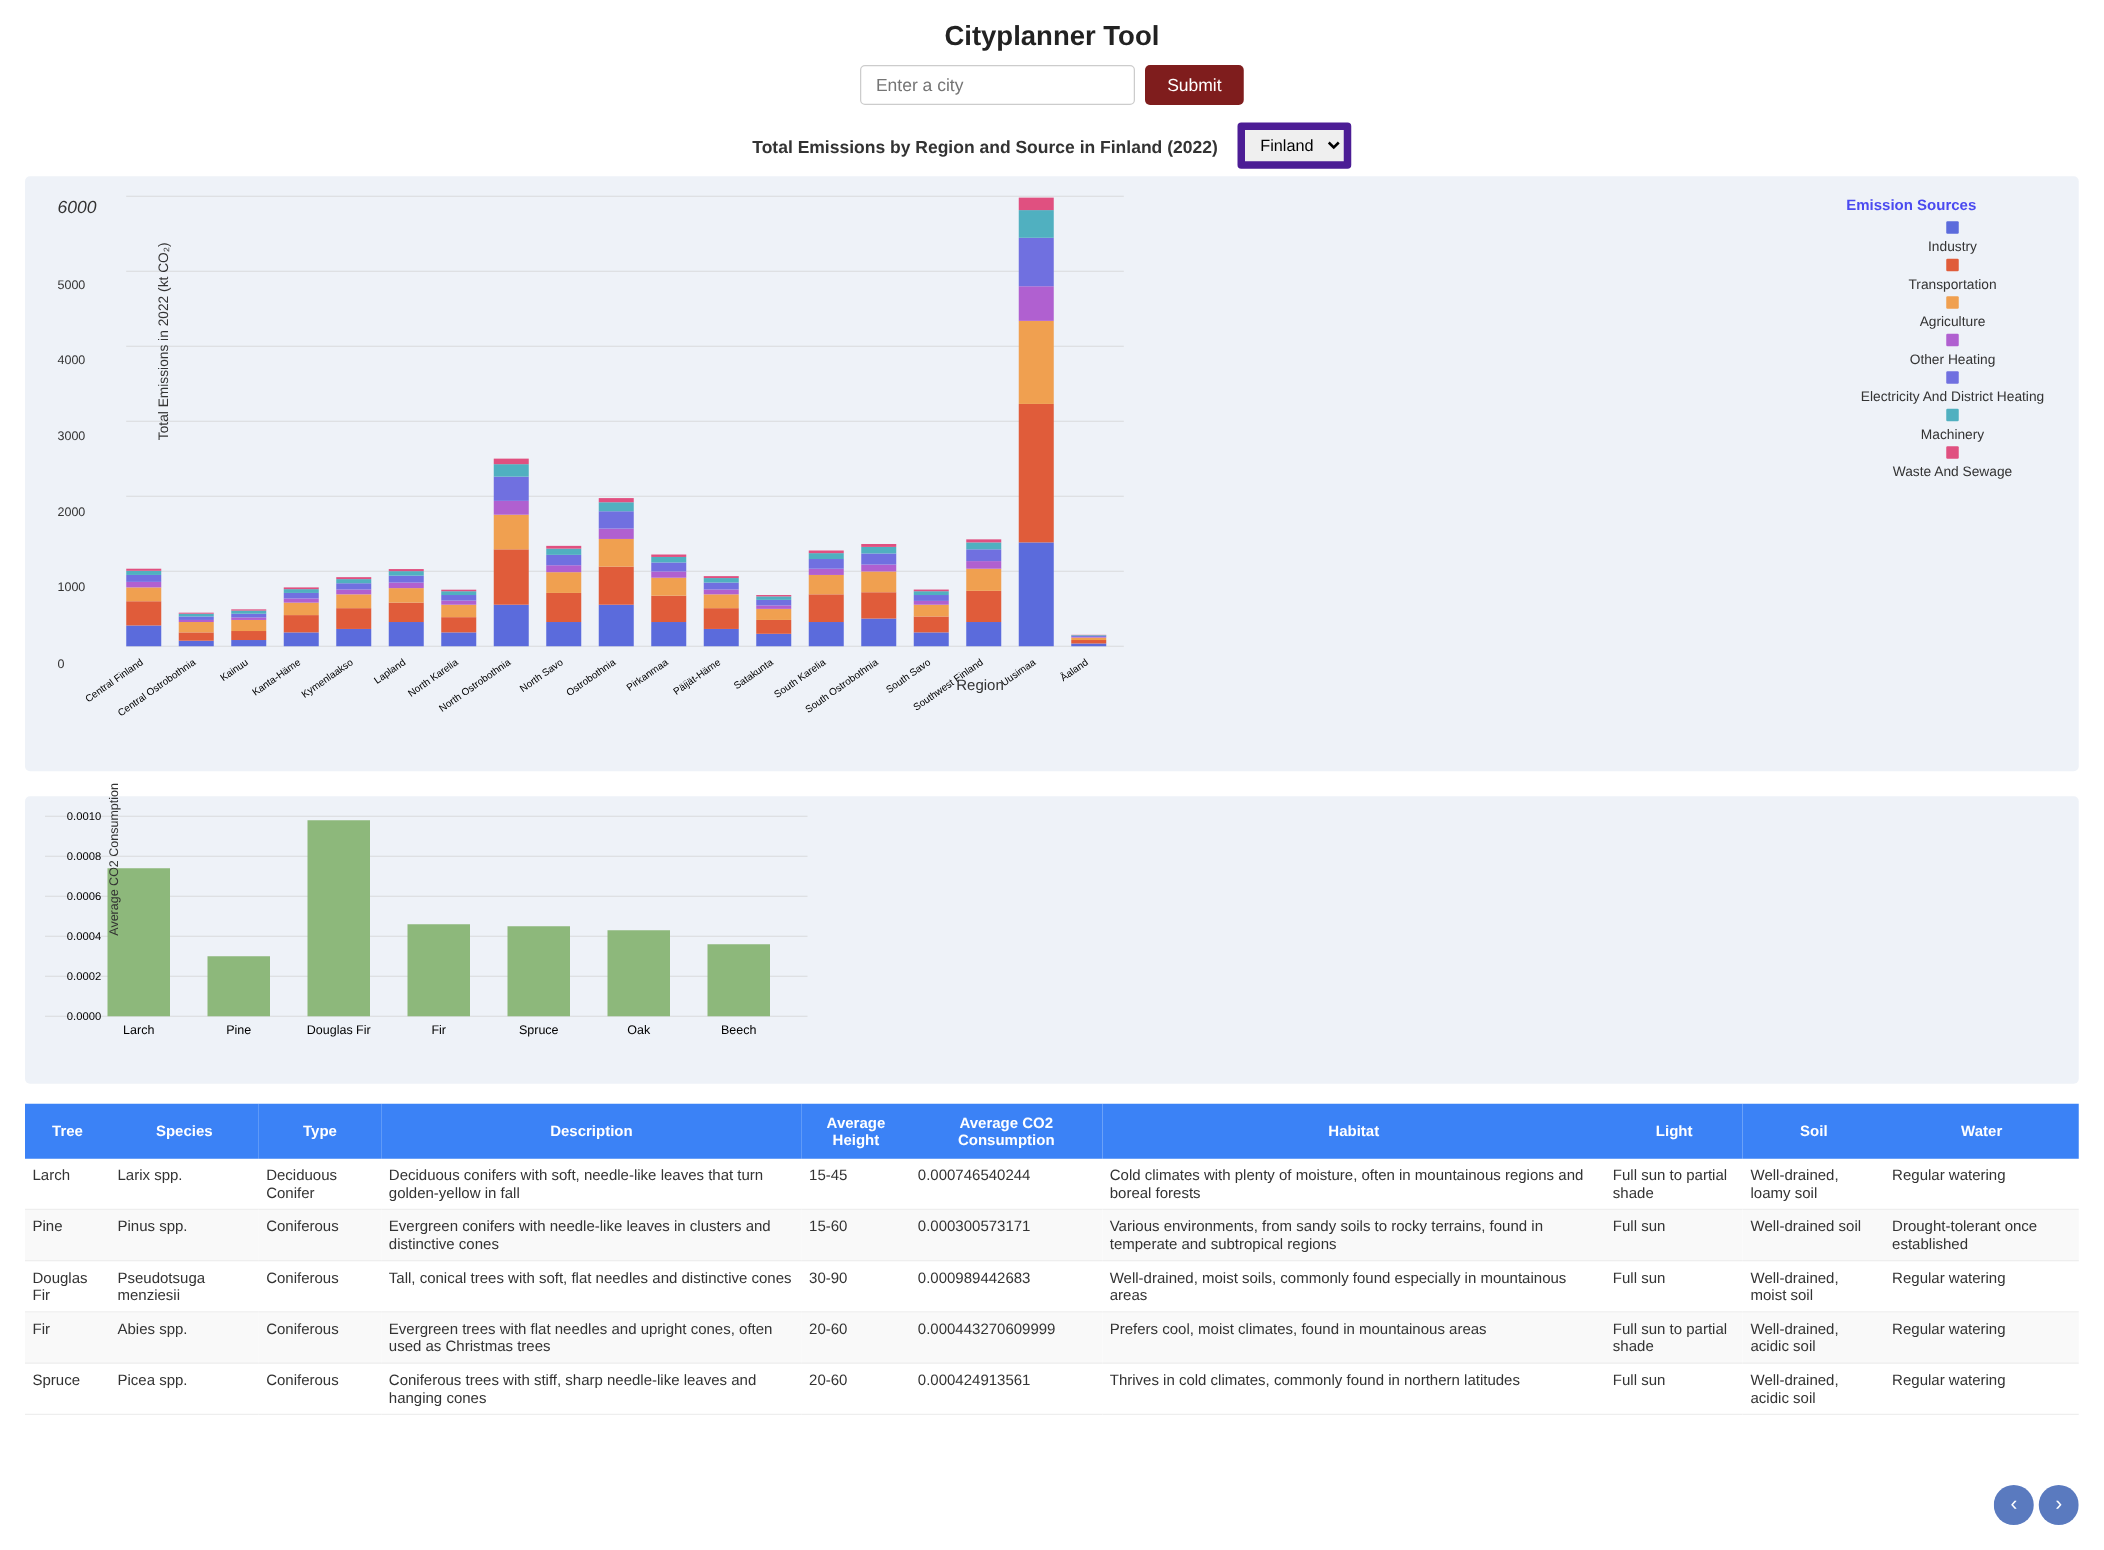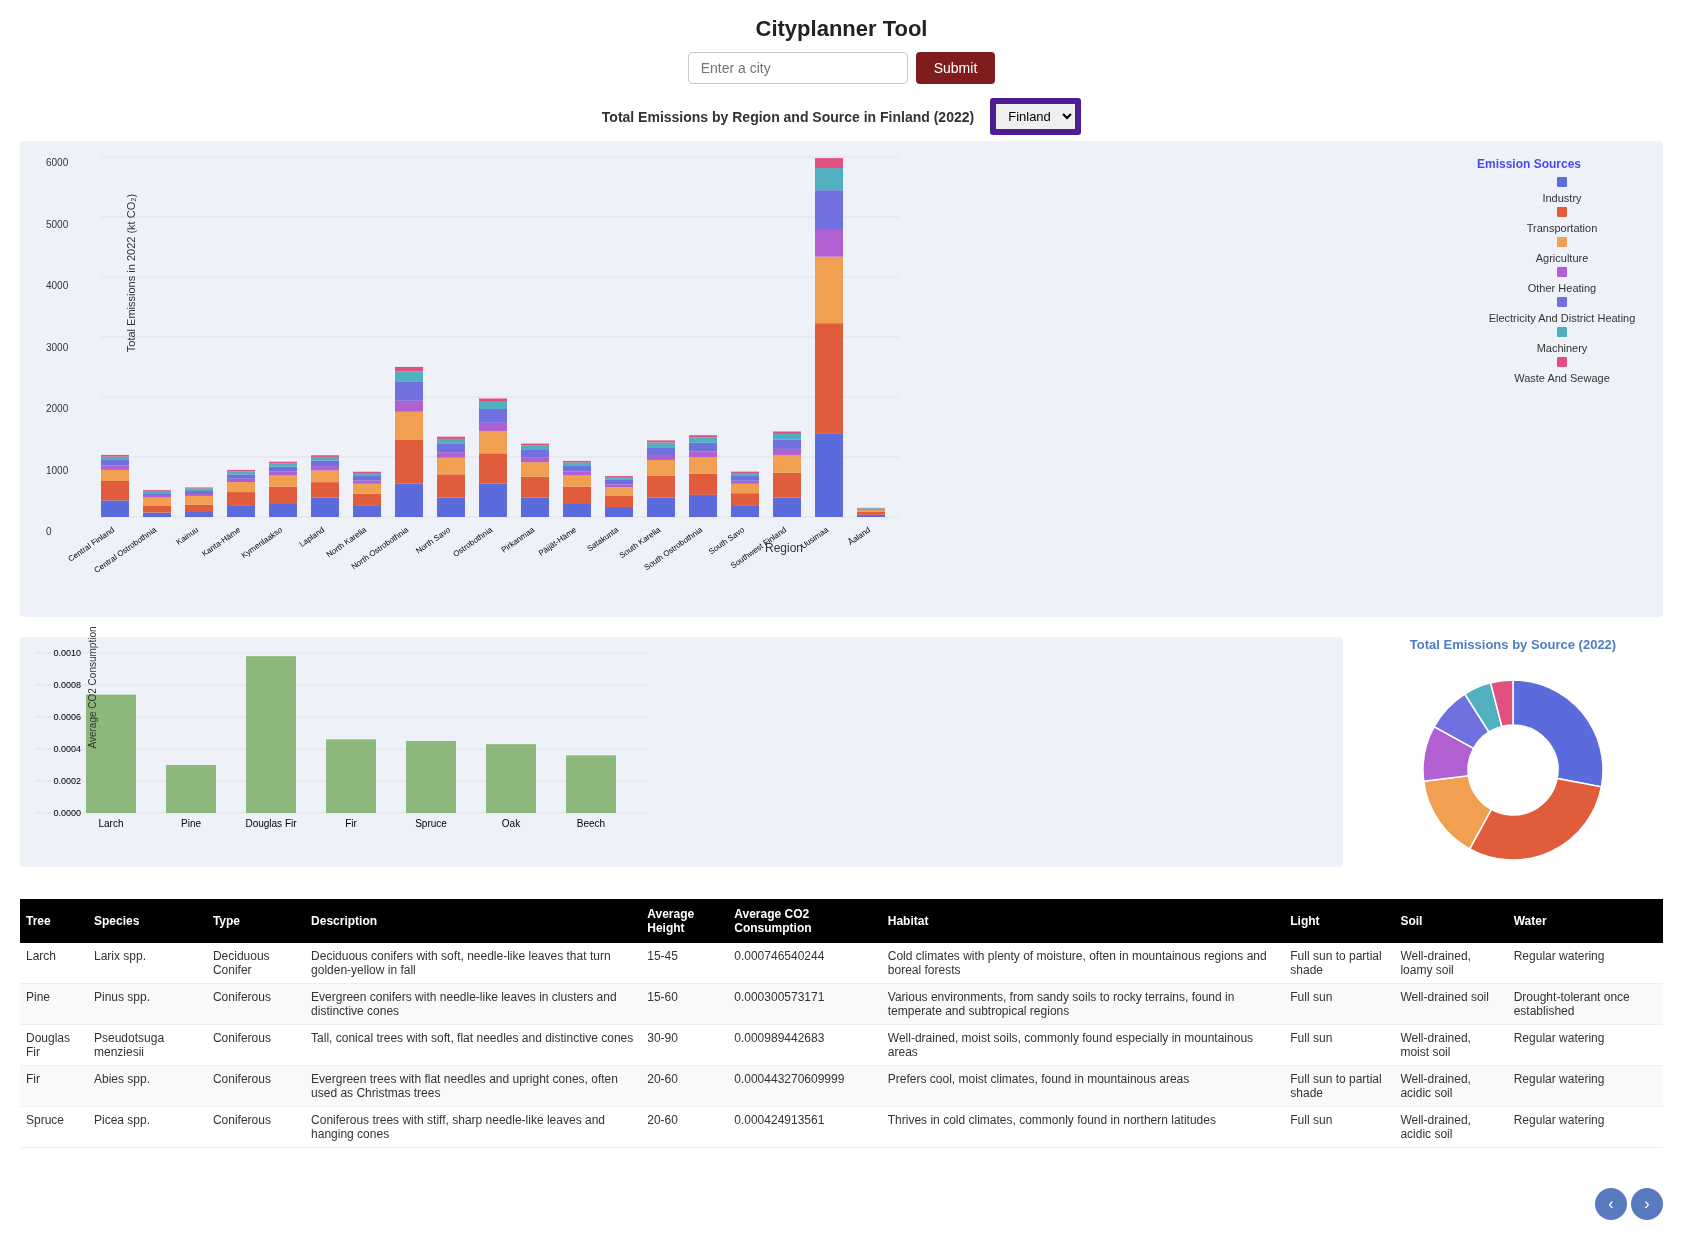--- a/index.html
+++ b/index.html
@@ -26,21 +26,21 @@
 
     
     .bottom-row { display: flex; gap: 20px; margin: 0 20px 16px; align-items: flex-start; }
     .tree-chart-section { flex: 1; }
     .pie-chart-section { width: 300px; text-align: center; }
     .subsection-title { font-size: 13px; color: #4a7fc1; font-weight: bold; margin-bottom: 8px; }
 
     
     .data-table-section { margin: 0 20px; }
     .data-table { width: 100%; border-collapse: collapse; font-size: 12px; }
-    .data-table th { background: #000000; color: #fff; padding: 8px 6px; text-align: left; font-weight: bold; }
+    .data-table th { background: #3b82f6; color: #fff; padding: 8px 6px; text-align: center; font-weight: bold; }
     .data-table td { padding: 6px 6px; border-bottom: 1px solid #eee; vertical-align: top; }
     .data-table tr:nth-child(even) td { background: #f9f9f9; }
 
     
     .nav-arrows { position: fixed; bottom: 20px; right: 20px; display: flex; gap: 4px; }
     .nav-arrow { width: 32px; height: 32px; border-radius: 50%; border: none; cursor: pointer; display: flex; align-items: center; justify-content: center; color: #fff; font-size: 16px; }
     .nav-left { background: #5a7abf; }
     .nav-right { background: #5a7abf; }
   </style>
 </head>
@@ -67,21 +67,21 @@
     <div style="position:relative; height:420px; padding-left:65px;">
       <div style="position:absolute;left:-5px;top:50%;transform:rotate(-90deg) translateX(50%);font-size:11px;white-space:nowrap;width:200px;text-align:center;">Total Emissions in 2022 (kt CO₂)</div>
 
       <div style="position:absolute;left:10px;top:0;height:380px;display:flex;flex-direction:column-reverse;justify-content:space-between;">
         <span style="font-size:10px;">0</span>
         <span style="font-size:10px;">1000</span>
         <span style="font-size:10px;">2000</span>
         <span style="font-size:10px;">3000</span>
         <span style="font-size:10px;">4000</span>
         <span style="font-size:10px;">5000</span>
-        <span style="font-size:10px;">6000</span>
+        <span style="font-size:14px;font-style:italic;">6000</span>
       </div>
 
       <svg id="bar-chart-svg" width="798" height="380" style="display:block; overflow:visible;">
           <line x1="0" x2="798" y1="360" y2="360" stroke="#ccc" stroke-width="0.5"></line>
           <line x1="0" x2="798" y1="300" y2="300" stroke="#ccc" stroke-width="0.5"></line>
           <line x1="0" x2="798" y1="240" y2="240" stroke="#ccc" stroke-width="0.5"></line>
           <line x1="0" x2="798" y1="180" y2="180" stroke="#ccc" stroke-width="0.5"></line>
           <line x1="0" x2="798" y1="120" y2="120" stroke="#ccc" stroke-width="0.5"></line>
           <line x1="0" x2="798" y1="60" y2="60" stroke="#ccc" stroke-width="0.5"></line>
           <line x1="0" x2="798" y1="0" y2="0" stroke="#ccc" stroke-width="0.5"></line>
@@ -302,32 +302,20 @@
           <rect x="320" y="88" width="50" height="72" fill="#8db87b"></rect>
           <text x="345" y="174" text-anchor="middle" font-size="10">Spruce</text>
           <rect x="400" y="91.2" width="50" height="68.8" fill="#8db87b"></rect>
           <text x="425" y="174" text-anchor="middle" font-size="10">Oak</text>
           <rect x="480" y="102.39999999999999" width="50" height="57.60000000000001" fill="#8db87b"></rect>
           <text x="505" y="174" text-anchor="middle" font-size="10">Beech</text>
         </svg>
     </div>
   </div>
 
-  <div class="pie-chart-section">
-    <div class="subsection-title">Total Emissions by Source (2022)</div>
-    <svg id="pie-chart-svg" width="220" height="220" viewBox="0 0 220 220">
-        <path d="M 110 20 A 90 90 0 0 1 198.405852565582 126.86431831271524 L 154.202926282791 118.43215915635761 A 45 45 0 0 0 110 65 Z" fill="#5b6bdc" stroke="#fff" stroke-width="1.5"></path>
-        <path d="M 198.405852565582 126.86431831271524 A 90 90 0 0 1 66.6421693308456 188.86760120394771 L 88.3210846654228 149.43380060197387 A 45 45 0 0 0 154.202926282791 118.43215915635761 Z" fill="#e05c3a" stroke="#fff" stroke-width="1.5"></path>
-        <path d="M 66.6421693308456 188.86760120394771 A 90 90 0 0 1 20.709676881696993 121.27999102078736 L 65.3548384408485 115.63999551039369 A 45 45 0 0 0 88.3210846654228 149.43380060197387 Z" fill="#f0a050" stroke="#fff" stroke-width="1.5"></path>
-        <path d="M 20.709676881696993 121.27999102078736 A 90 90 0 0 1 31.132398796052286 66.64216933084562 L 70.56619939802614 88.3210846654228 A 45 45 0 0 0 65.3548384408485 115.63999551039369 Z" fill="#b060d0" stroke="#fff" stroke-width="1.5"></path>
-        <path d="M 31.132398796052286 66.64216933084562 A 90 90 0 0 1 61.77558845189033 34.01048670481862 L 85.88779422594516 72.00524335240931 A 45 45 0 0 0 70.56619939802614 88.3210846654228 Z" fill="#7070e0" stroke="#fff" stroke-width="1.5"></path>
-        <path d="M 61.77558845189033 34.01048670481862 A 90 90 0 0 1 87.6179101551631 22.827515498423196 L 98.80895507758154 66.4137577492116 A 45 45 0 0 0 85.88779422594516 72.00524335240931 Z" fill="#50b0c0" stroke="#fff" stroke-width="1.5"></path>
-        <path d="M 87.6179101551631 22.827515498423196 A 90 90 0 0 1 110.00000000000006 20 L 110.00000000000003 65 A 45 45 0 0 0 98.80895507758154 66.4137577492116 Z" fill="#e05080" stroke="#fff" stroke-width="1.5"></path>
-      </svg>
-  </div>
 </div>
 
 <div class="data-table-section">
   <table class="data-table">
     <thead>
       <tr>
         <th>Tree</th>
         <th>Species</th>
         <th>Type</th>
         <th>Description</th>

